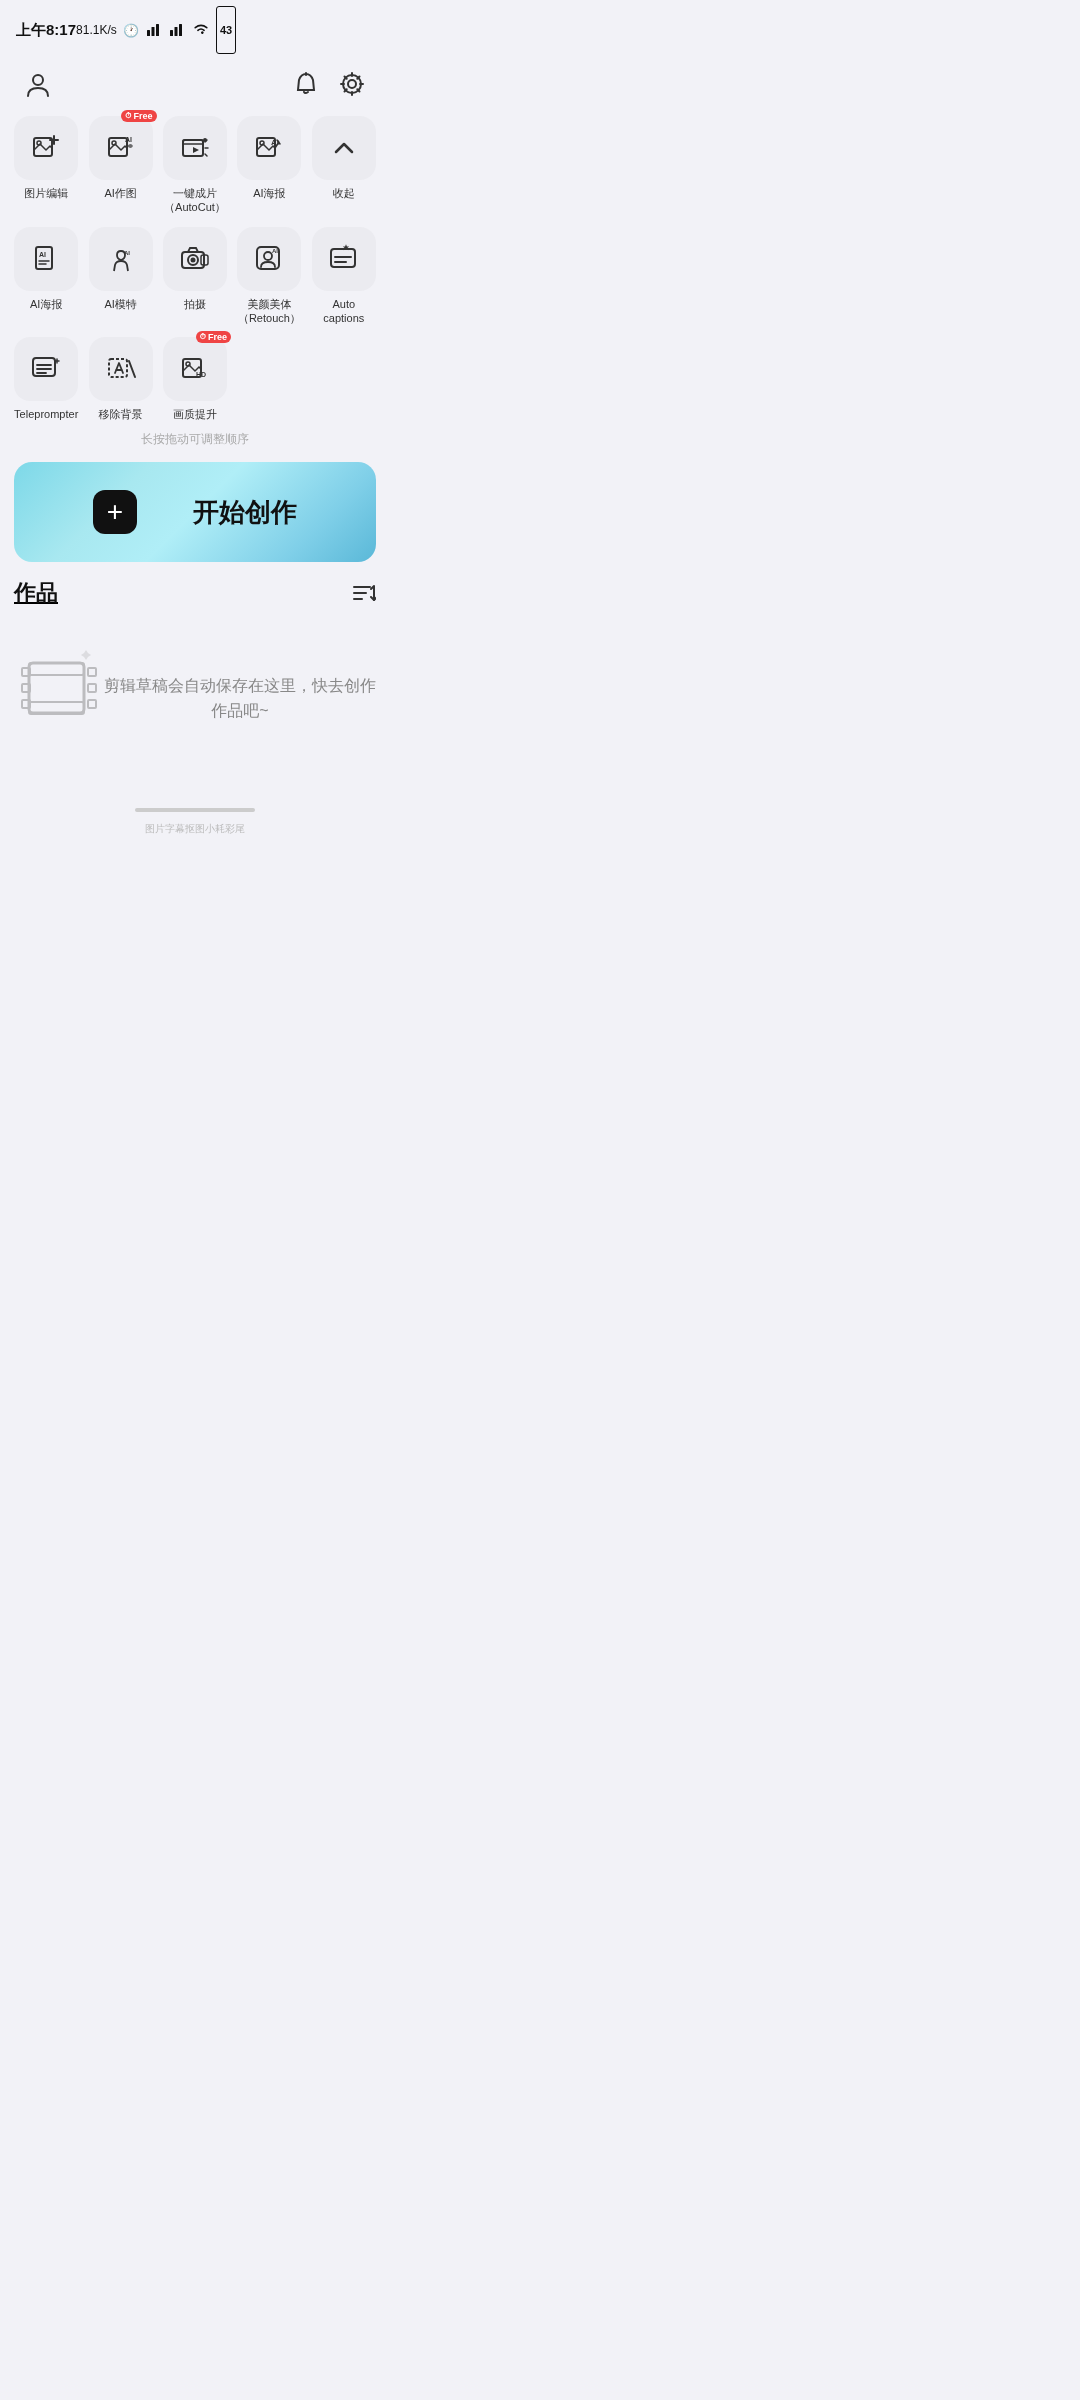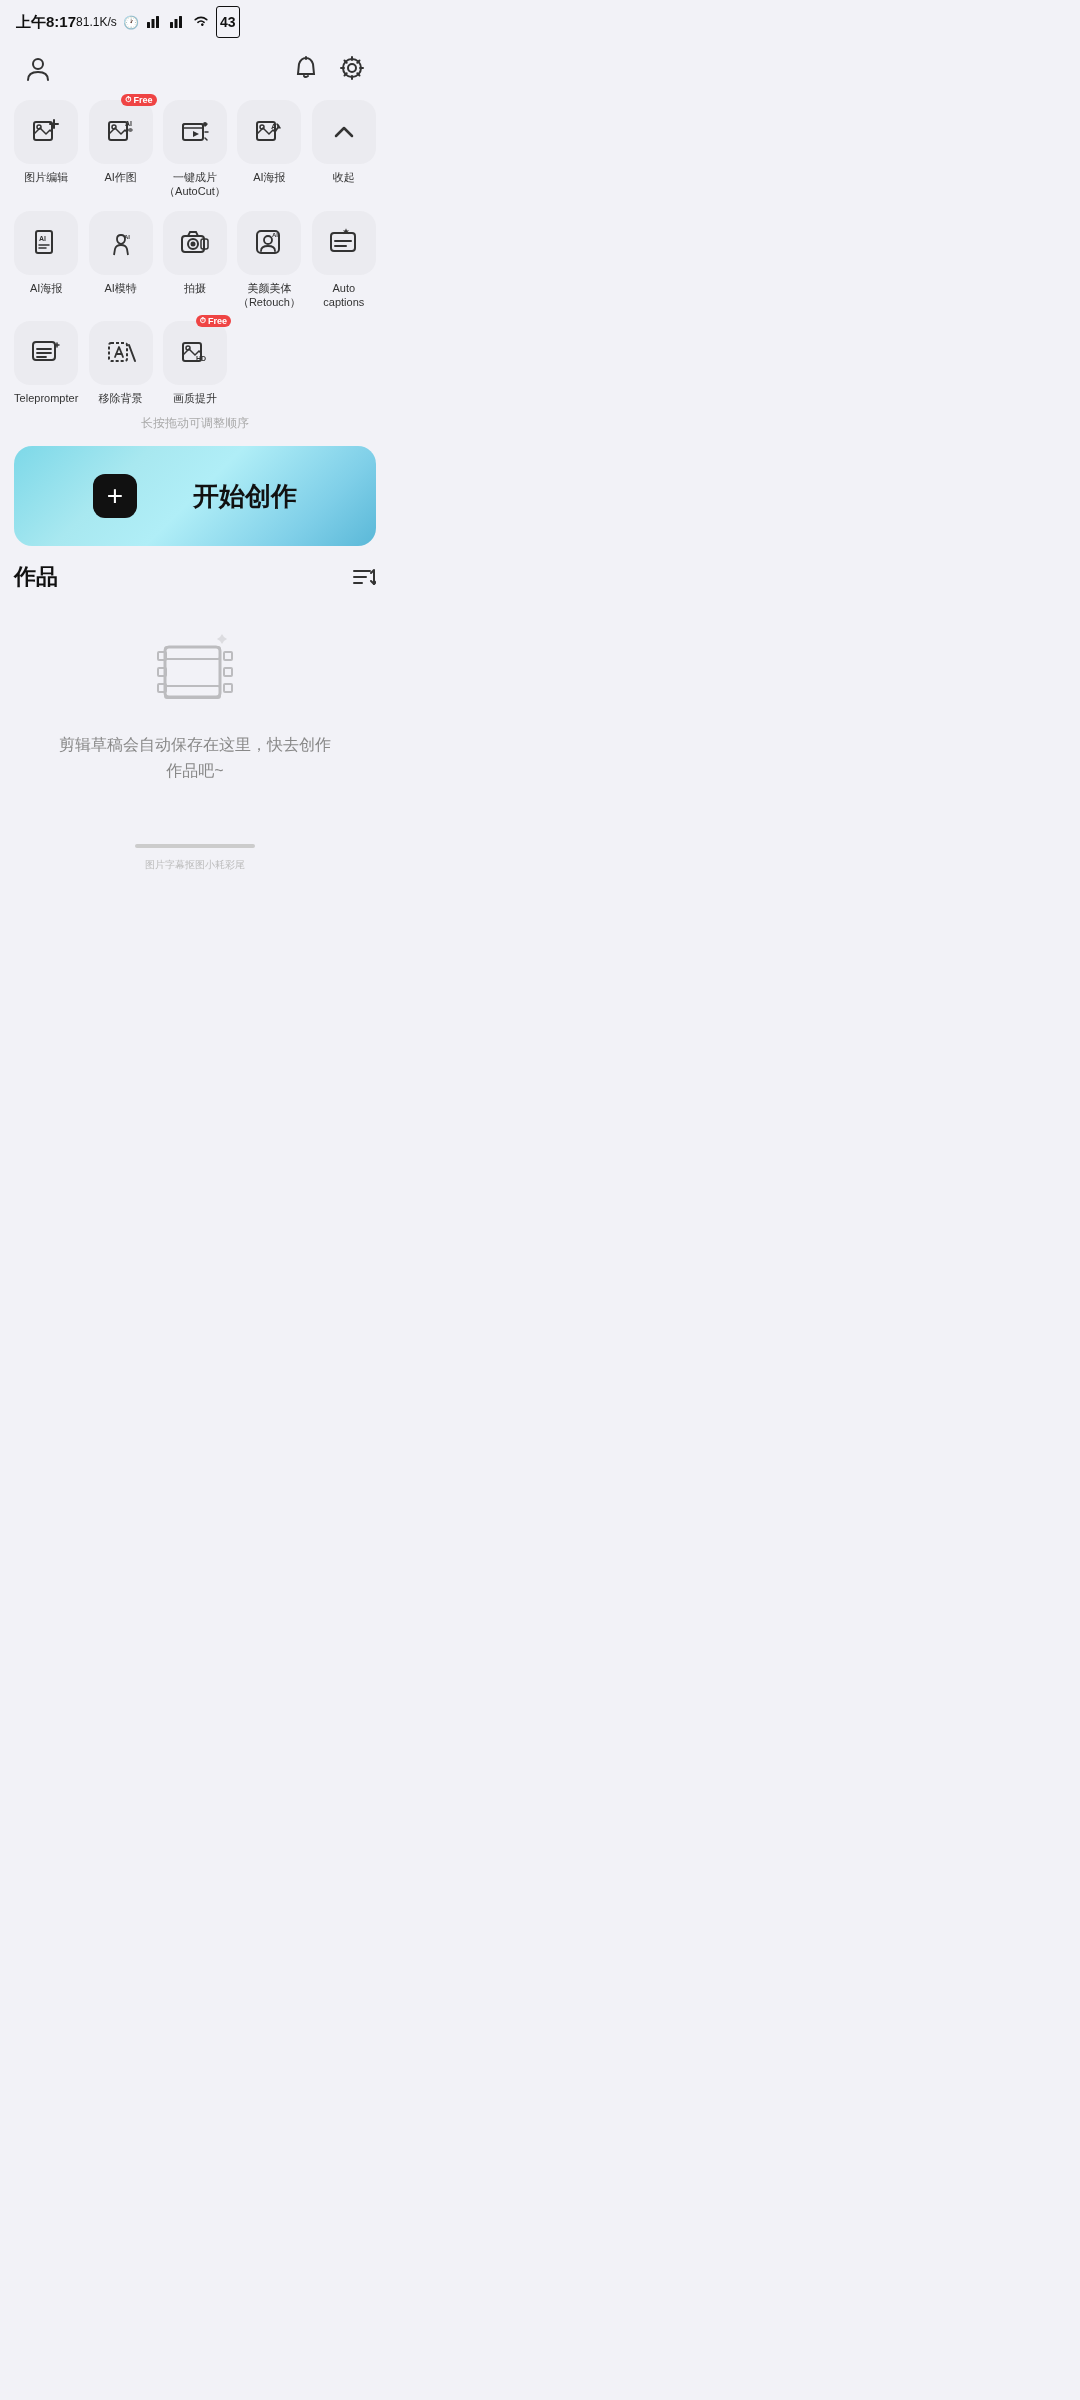--- a/index.html
+++ b/index.html
@@ -164,39 +164,40 @@
 
     
     .works-section {
       padding: 0 14px;
     }
     .works-header {
       display: flex;
       justify-content: space-between;
       align-items: center;
       margin-bottom: 30px;
+      text-decoration: underline;
     }
     .works-title {
       font-size: 22px;
       font-weight: 700;
       color: #111;
     }
     .works-sort-icon {
       font-size: 22px;
       color: #333;
       cursor: pointer;
       display: flex;
       align-items: center;
       gap: 4px;
     }
 
     
     .empty-state {
       display: flex;
-      flex-direction: column;
+      flex-direction: row;
       align-items: center;
       padding: 10px 0 40px;
     }
     .film-icon {
       width: 90px;
       height: 80px;
       margin-bottom: 20px;
       opacity: 0.5;
     }
     .empty-text {
@@ -249,21 +250,21 @@
           <rect x="9" y="2" width="3" height="12" rx="0.5" fill="#111"></rect>
         </svg>
     </span>
     <span class="status-icon">
       <svg width="16" height="14" viewBox="0 0 18 14">
           <path d="M9 11 a1.5 1.5 0 1 1 0 .01Z" fill="#111"></path>
           <path d="M5.5 8.5 Q9 5.5 12.5 8.5" stroke="#111" stroke-width="1.8" fill="none" stroke-linecap="round"></path>
           <path d="M2.5 5.5 Q9 0.5 15.5 5.5" stroke="#111" stroke-width="1.8" fill="none" stroke-linecap="round"></path>
         </svg>
     </span>
-    <span style="display:inline-flex;align-items:center;border:1.5px solid #111;border-radius:3px;padding:7px 3px;font-size:14px;font-weight:600;gap:1px;">
+    <span style="display:inline-flex;align-items:center;border:1.5px solid #111;border-radius:3px;padding:17px 3px;font-size:11px;font-weight:600;gap:1px;">
       <span>43</span>
     </span>
   </div>
 </div>
 
 <div class="top-nav">
   <div class="nav-icon">
     <svg width="28" height="28" viewBox="0 0 28 28" fill="none">
       <circle cx="14" cy="10" r="5" stroke="#333" stroke-width="2"></circle>
       <path d="M4 26 Q4 18 14 18 Q24 18 24 26" stroke="#333" stroke-width="2" fill="none" stroke-linecap="round"></path>

